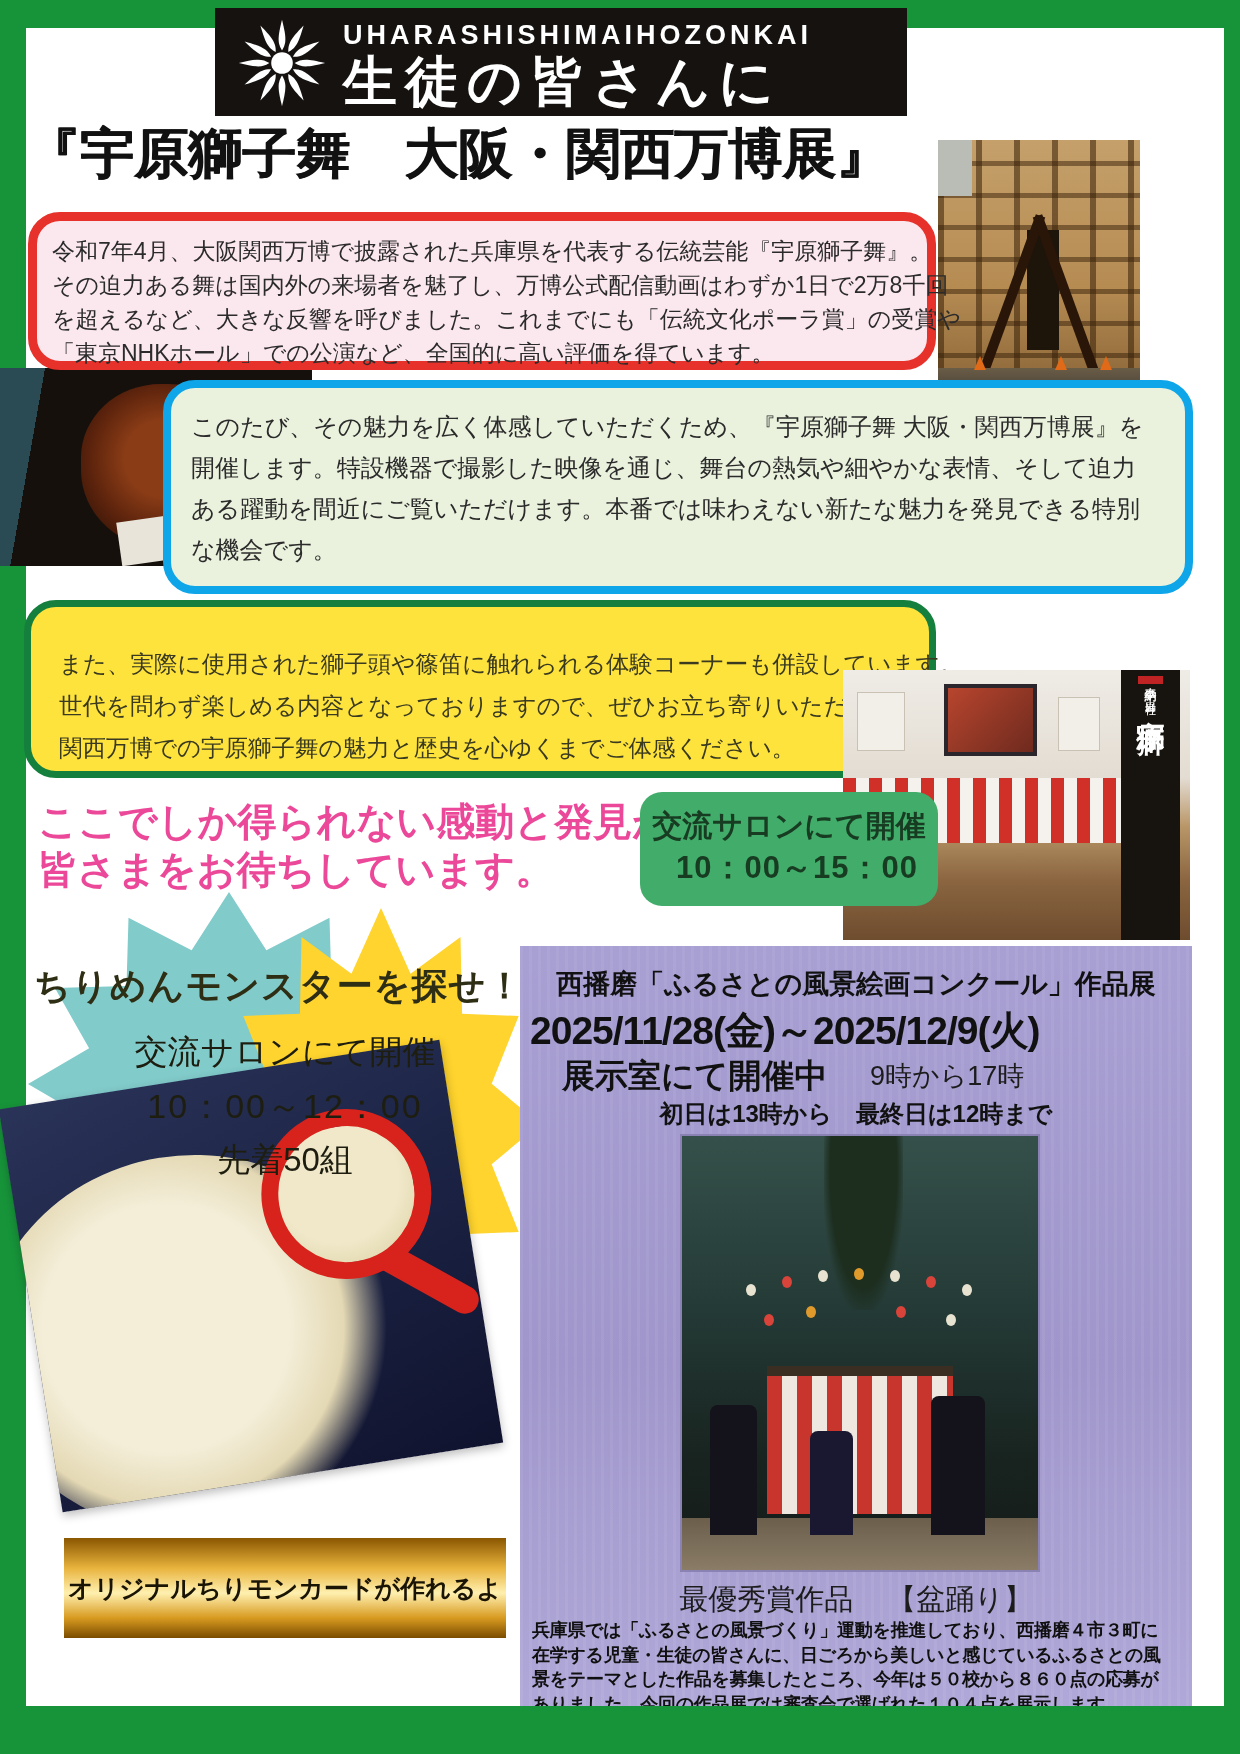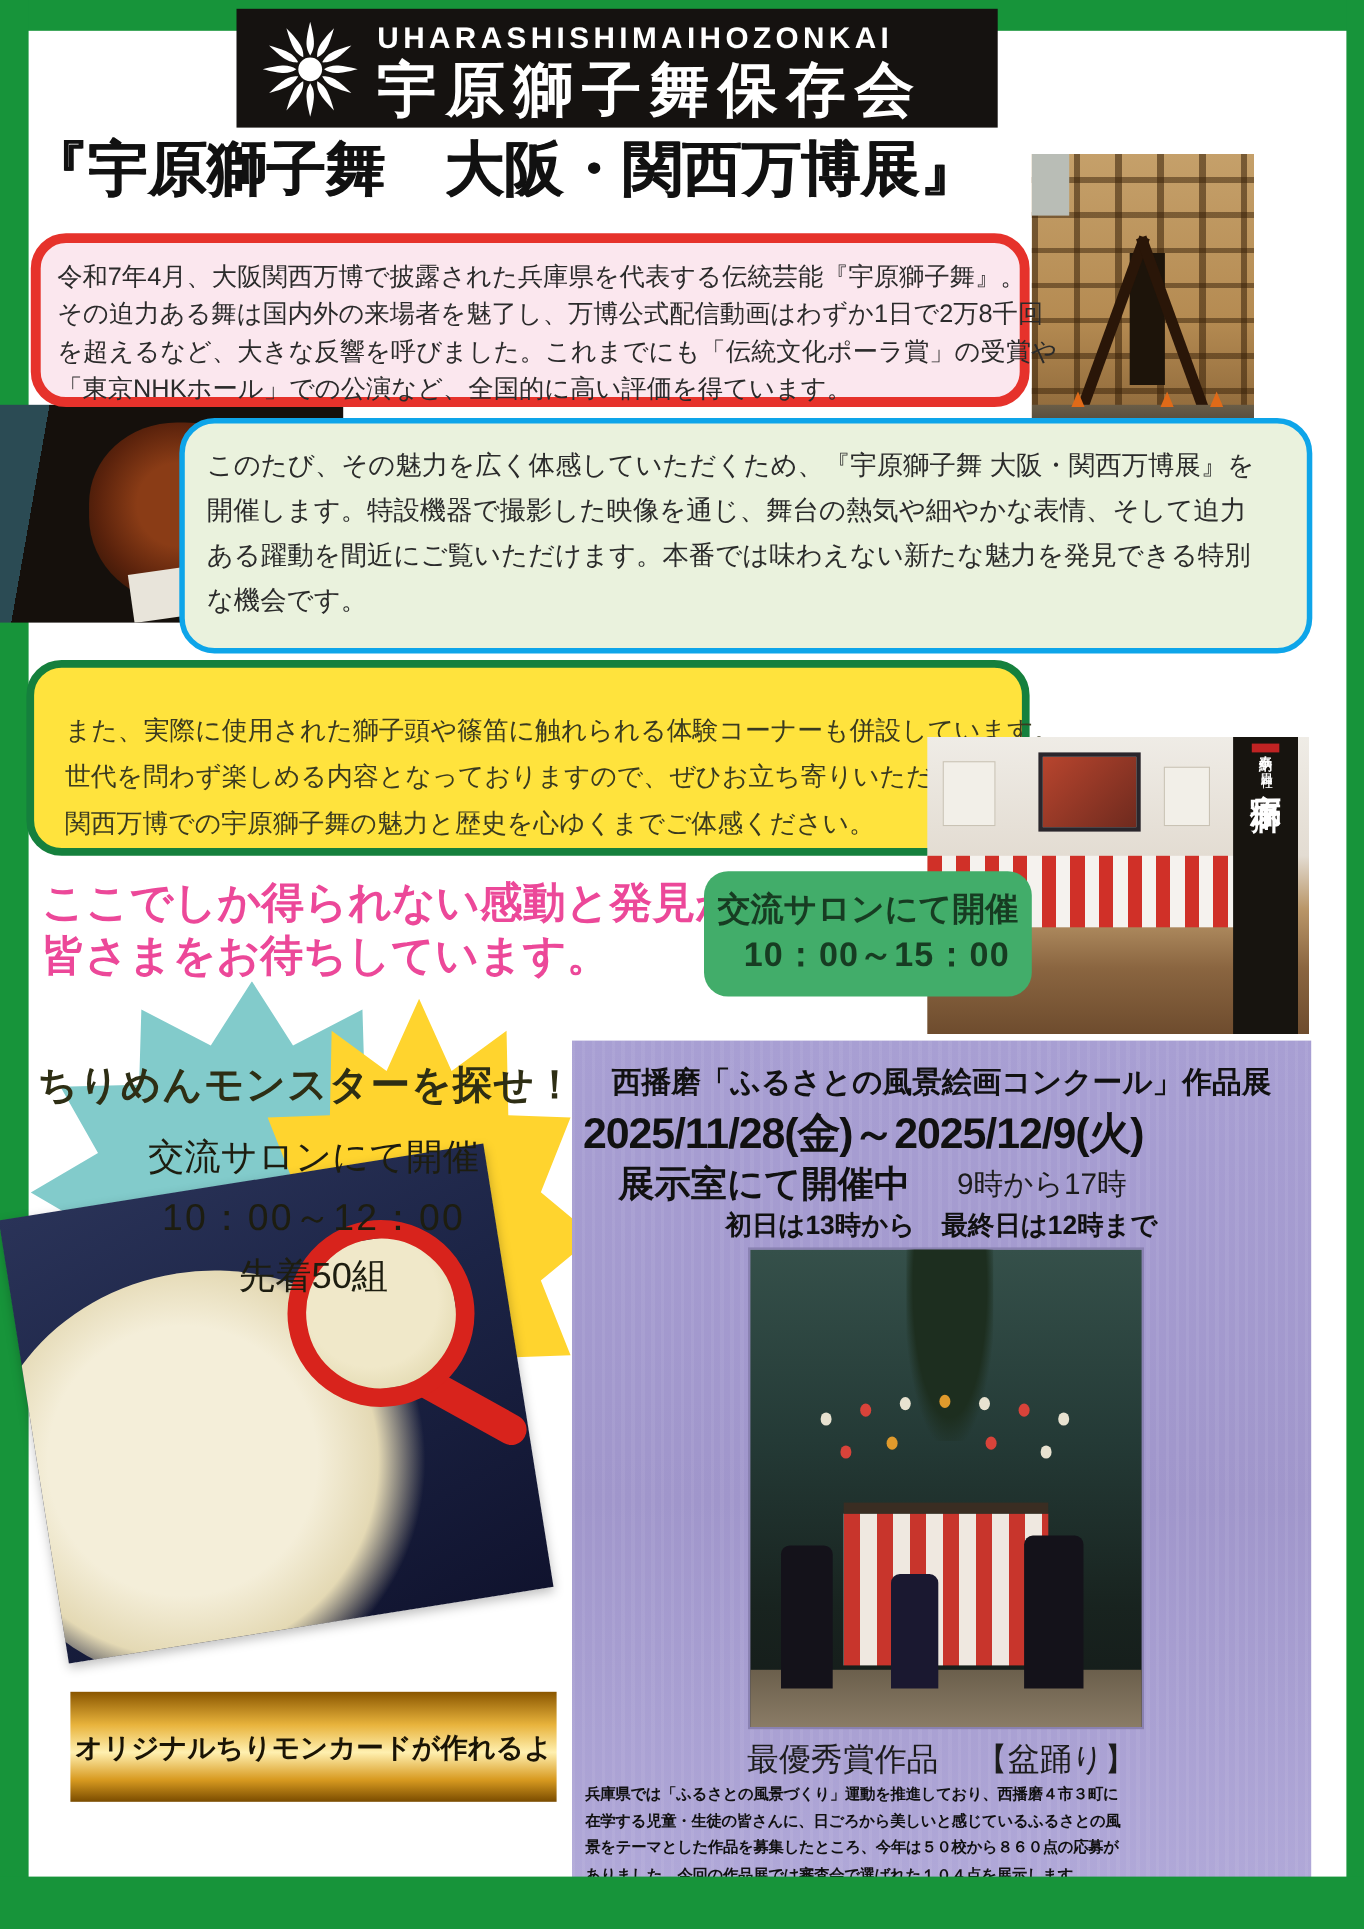--- a/index.html
+++ b/index.html
@@ -19,21 +19,21 @@
   .header-text { position:absolute; left:128px; top:12px; width:560px; }
   .header-romaji { color:#fff; font-size:27px; font-weight:bold; letter-spacing:4px; white-space:nowrap; }
   .header-org { color:#fff; font-size:54px; font-weight:bold; letter-spacing:8px; font-family:"DejaVu Serif", serif; white-space:nowrap; line-height:60px; }
 
   .main-title { position:absolute; left:26px; top:118px; font-size:54px; font-weight:900; color:#111; white-space:nowrap; z-index:3; letter-spacing:0px; text-shadow:1px 0 #111; }
 
   
   .bubble { position:absolute; z-index:3; border-radius:32px; }
   .intro-box { left:28px; top:212px; width:908px; height:158px; background:#fbe7ee; border:9px solid #e6322b; padding:13px 0 0 15px; }
   .intro-box .ln { font-size:23px; line-height:34px; color:#2b2b2b; white-space:nowrap; }
-  .detail-box { left:163px; top:380px; width:1030px; height:214px; background:#eaf2dd; border:5px solid #0ea5e9; padding:18px 0 0 20px; }
+  .detail-box { left:163px; top:380px; width:1030px; height:214px; background:#eaf2dd; border:8px solid #0ea5e9; padding:18px 0 0 20px; }
   .detail-box .ln { font-size:24px; line-height:41px; color:#2b2b2b; white-space:nowrap; }
   .exp-box { left:24px; top:600px; width:912px; height:178px; background:#ffe33d; border:7px solid #15803d; padding:36px 0 0 28px; }
   .exp-box .ln { font-size:23.5px; line-height:42px; color:#3a3a20; white-space:nowrap; }
 
   .blue-msg { position:absolute; left:38px; top:798px; z-index:4; color:#ec4899; font-weight:800; font-size:39px; line-height:48px; white-space:nowrap; }
 
   .salon-box { position:absolute; left:640px; top:792px; width:298px; height:114px; background:#42ad6a; border-radius:22px; z-index:4; text-align:center; padding-top:14px; }
   .salon-box .s1 { font-size:30px; font-weight:800; color:#173c22; white-space:nowrap; }
   .salon-box .s2 { font-size:31px; font-weight:800; color:#173c22; letter-spacing:1px; white-space:nowrap;padding-left:16px; }
 
@@ -106,21 +106,21 @@
     background: repeating-linear-gradient(90deg,#c8352c 0 15px, #efe8e0 15px 30px); border-top:10px solid #3a2d22; }
   .pt-lanterns { position:absolute; left:18%; top:34%; width:10px; height:12px; border-radius:50%; background:#e8e2d0;
     box-shadow: 36px -8px 0 #d8433a, 72px -14px 0 #e8e2d0, 108px -16px 0 #e09a2c, 144px -14px 0 #e8e2d0, 180px -8px 0 #d8433a, 216px 0 0 #e8e2d0, 18px 30px 0 #d8433a, 60px 22px 0 #e09a2c, 150px 22px 0 #d8433a, 200px 30px 0 #e8e2d0; }
   .pt-fig { position:absolute; bottom:8%; background:#14121a; border-radius:8px 8px 0 0; }
   .pt-figa { left:8%; width:13%; height:30%; }
   .pt-figb { left:36%; width:12%; height:24%; background:#1a1830; }
   .pt-figc { left:70%; width:15%; height:32%; }
   .art-caption { position:absolute; left:0; top:634px; width:100%; text-align:center; font-size:29px; color:#1c1c1c; white-space:nowrap; }
   .art-caption .cap-award { margin-right:34px; }
   .art-desc { position:absolute; left:12px; top:672px; }
-  .art-desc .ln { font-size:14px; font-weight:700; line-height:24.5px; color:#101010; letter-spacing:-0.3px; white-space:nowrap; }
+  .art-desc .ln { font-size:18px; font-weight:700; line-height:24.5px; color:#101010; letter-spacing:-0.3px; white-space:nowrap; }
 </style>
 </head>
 <body>
 
 <div class="page">
 
   <div class="frame frame-top"></div>
   <div class="frame frame-left"></div>
   <div class="frame frame-right"></div>
   <div class="frame frame-bottom"></div>
@@ -138,21 +138,21 @@
         <path d="M50 2 C45 22 45 28 50 36 C55 28 55 22 50 2 Z" transform="rotate(180 50 50)"></path>
         <path d="M50 2 C45 22 45 28 50 36 C55 28 55 22 50 2 Z" transform="rotate(210 50 50)"></path>
         <path d="M50 2 C45 22 45 28 50 36 C55 28 55 22 50 2 Z" transform="rotate(240 50 50)"></path>
         <path d="M50 2 C45 22 45 28 50 36 C55 28 55 22 50 2 Z" transform="rotate(270 50 50)"></path>
         <path d="M50 2 C45 22 45 28 50 36 C55 28 55 22 50 2 Z" transform="rotate(300 50 50)"></path>
         <path d="M50 2 C45 22 45 28 50 36 C55 28 55 22 50 2 Z" transform="rotate(330 50 50)"></path>
       </g>
     </svg>
     <div class="header-text">
       <div class="header-romaji">UHARASHISHIMAIHOZONKAI</div>
-      <div class="header-org">宇原獅子舞保存会</div>
+      <div class="header-org">生徒の皆さんに</div>
     </div>
   </div>
 
   <h1 class="main-title">『宇原獅子舞　大阪・関西万博展』</h1>
 
   <div class="photo expo-photo">
     <div class="expo-sky"></div>
     <div class="expo-banner"></div>
     <div class="expo-lega"></div>
     <div class="expo-legb"></div>

